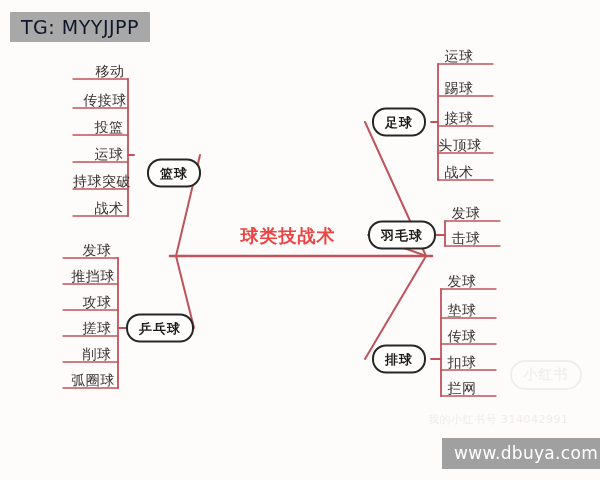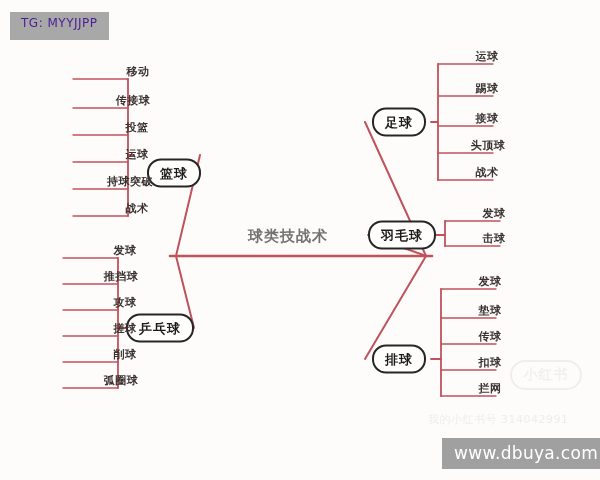--- a/index.html
+++ b/index.html
@@ -22,53 +22,52 @@
 
   
   .node {
     position: absolute;
     transform: translate(-50%, -50%);
     color: #1a1a1a;
     white-space: nowrap;
     text-align: center;
   }
   .node.center {
-    font-size: 15px;
+    font-size: 18px;
     font-weight: bold;
     letter-spacing: 1px;
-    color: #737373;
+    color: #ef4444;
   }
   .node.cat {
     border: 2px solid #262626;
     border-radius: 14px;
     background: #fffefc;
     font-size: 13px;
     font-weight: bold;
     padding: 6px 11px;
     letter-spacing: 1px;
     line-height: 1;
   }
   .node.leaf {
-    font-size: 11px;
-    font-weight: bold;
+    font-size: 14px;
+    font-weight: normal;
     color: #3a3230;
     letter-spacing: .5px;
     line-height: 1;
-    margin-left: 28px;
   }
 
   
   .tg-badge {
     position: absolute;
     left: 10px; top: 12px;
     background: #a8a8a8;
-    color: #4c1d95;
-    font-size: 12px;
+    color: #0f172a;
+    font-size: 19px;
     letter-spacing: .5px;
-    padding: 4px 11px 10px 11px;
+    padding: 4px 11px 4px 11px;
   }
   .url-badge {
     position: absolute;
     left: 442px; top: 438px;
     background: #a0a0a0;
     color: #ffffff;
     font-size: 17px;
     letter-spacing: .3px;
     padding: 5px 12px 6px 12px;
   }

